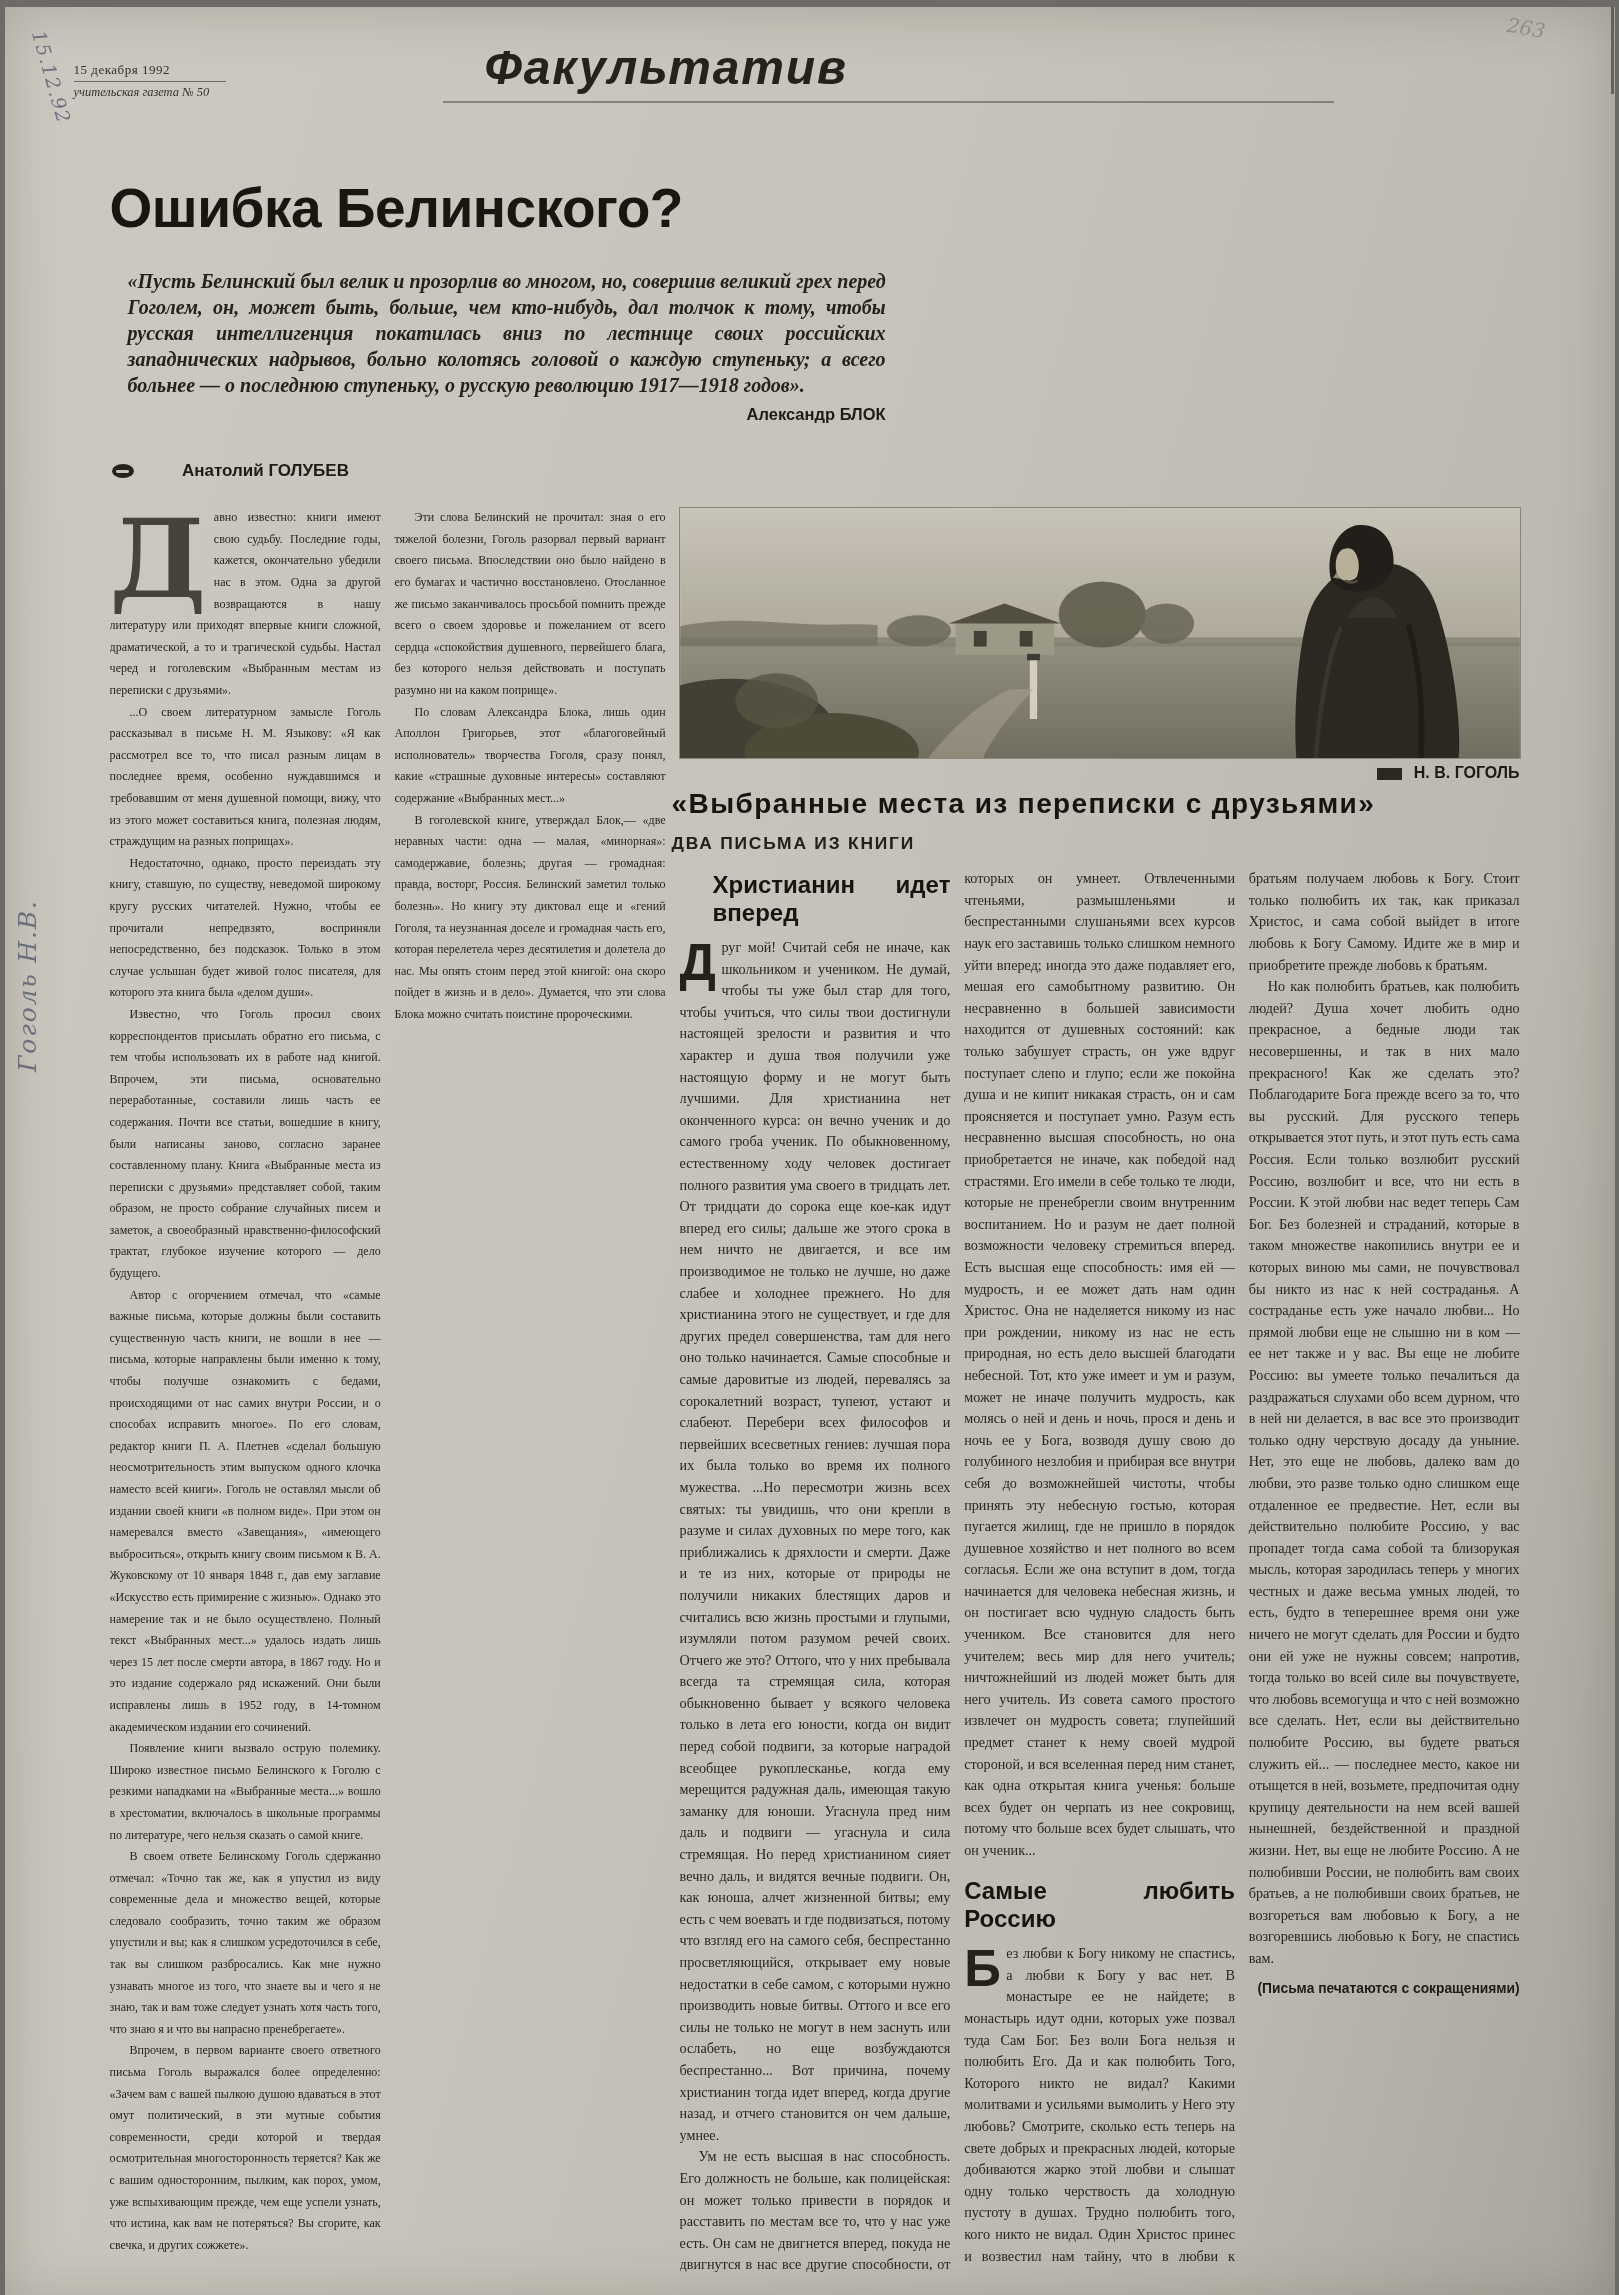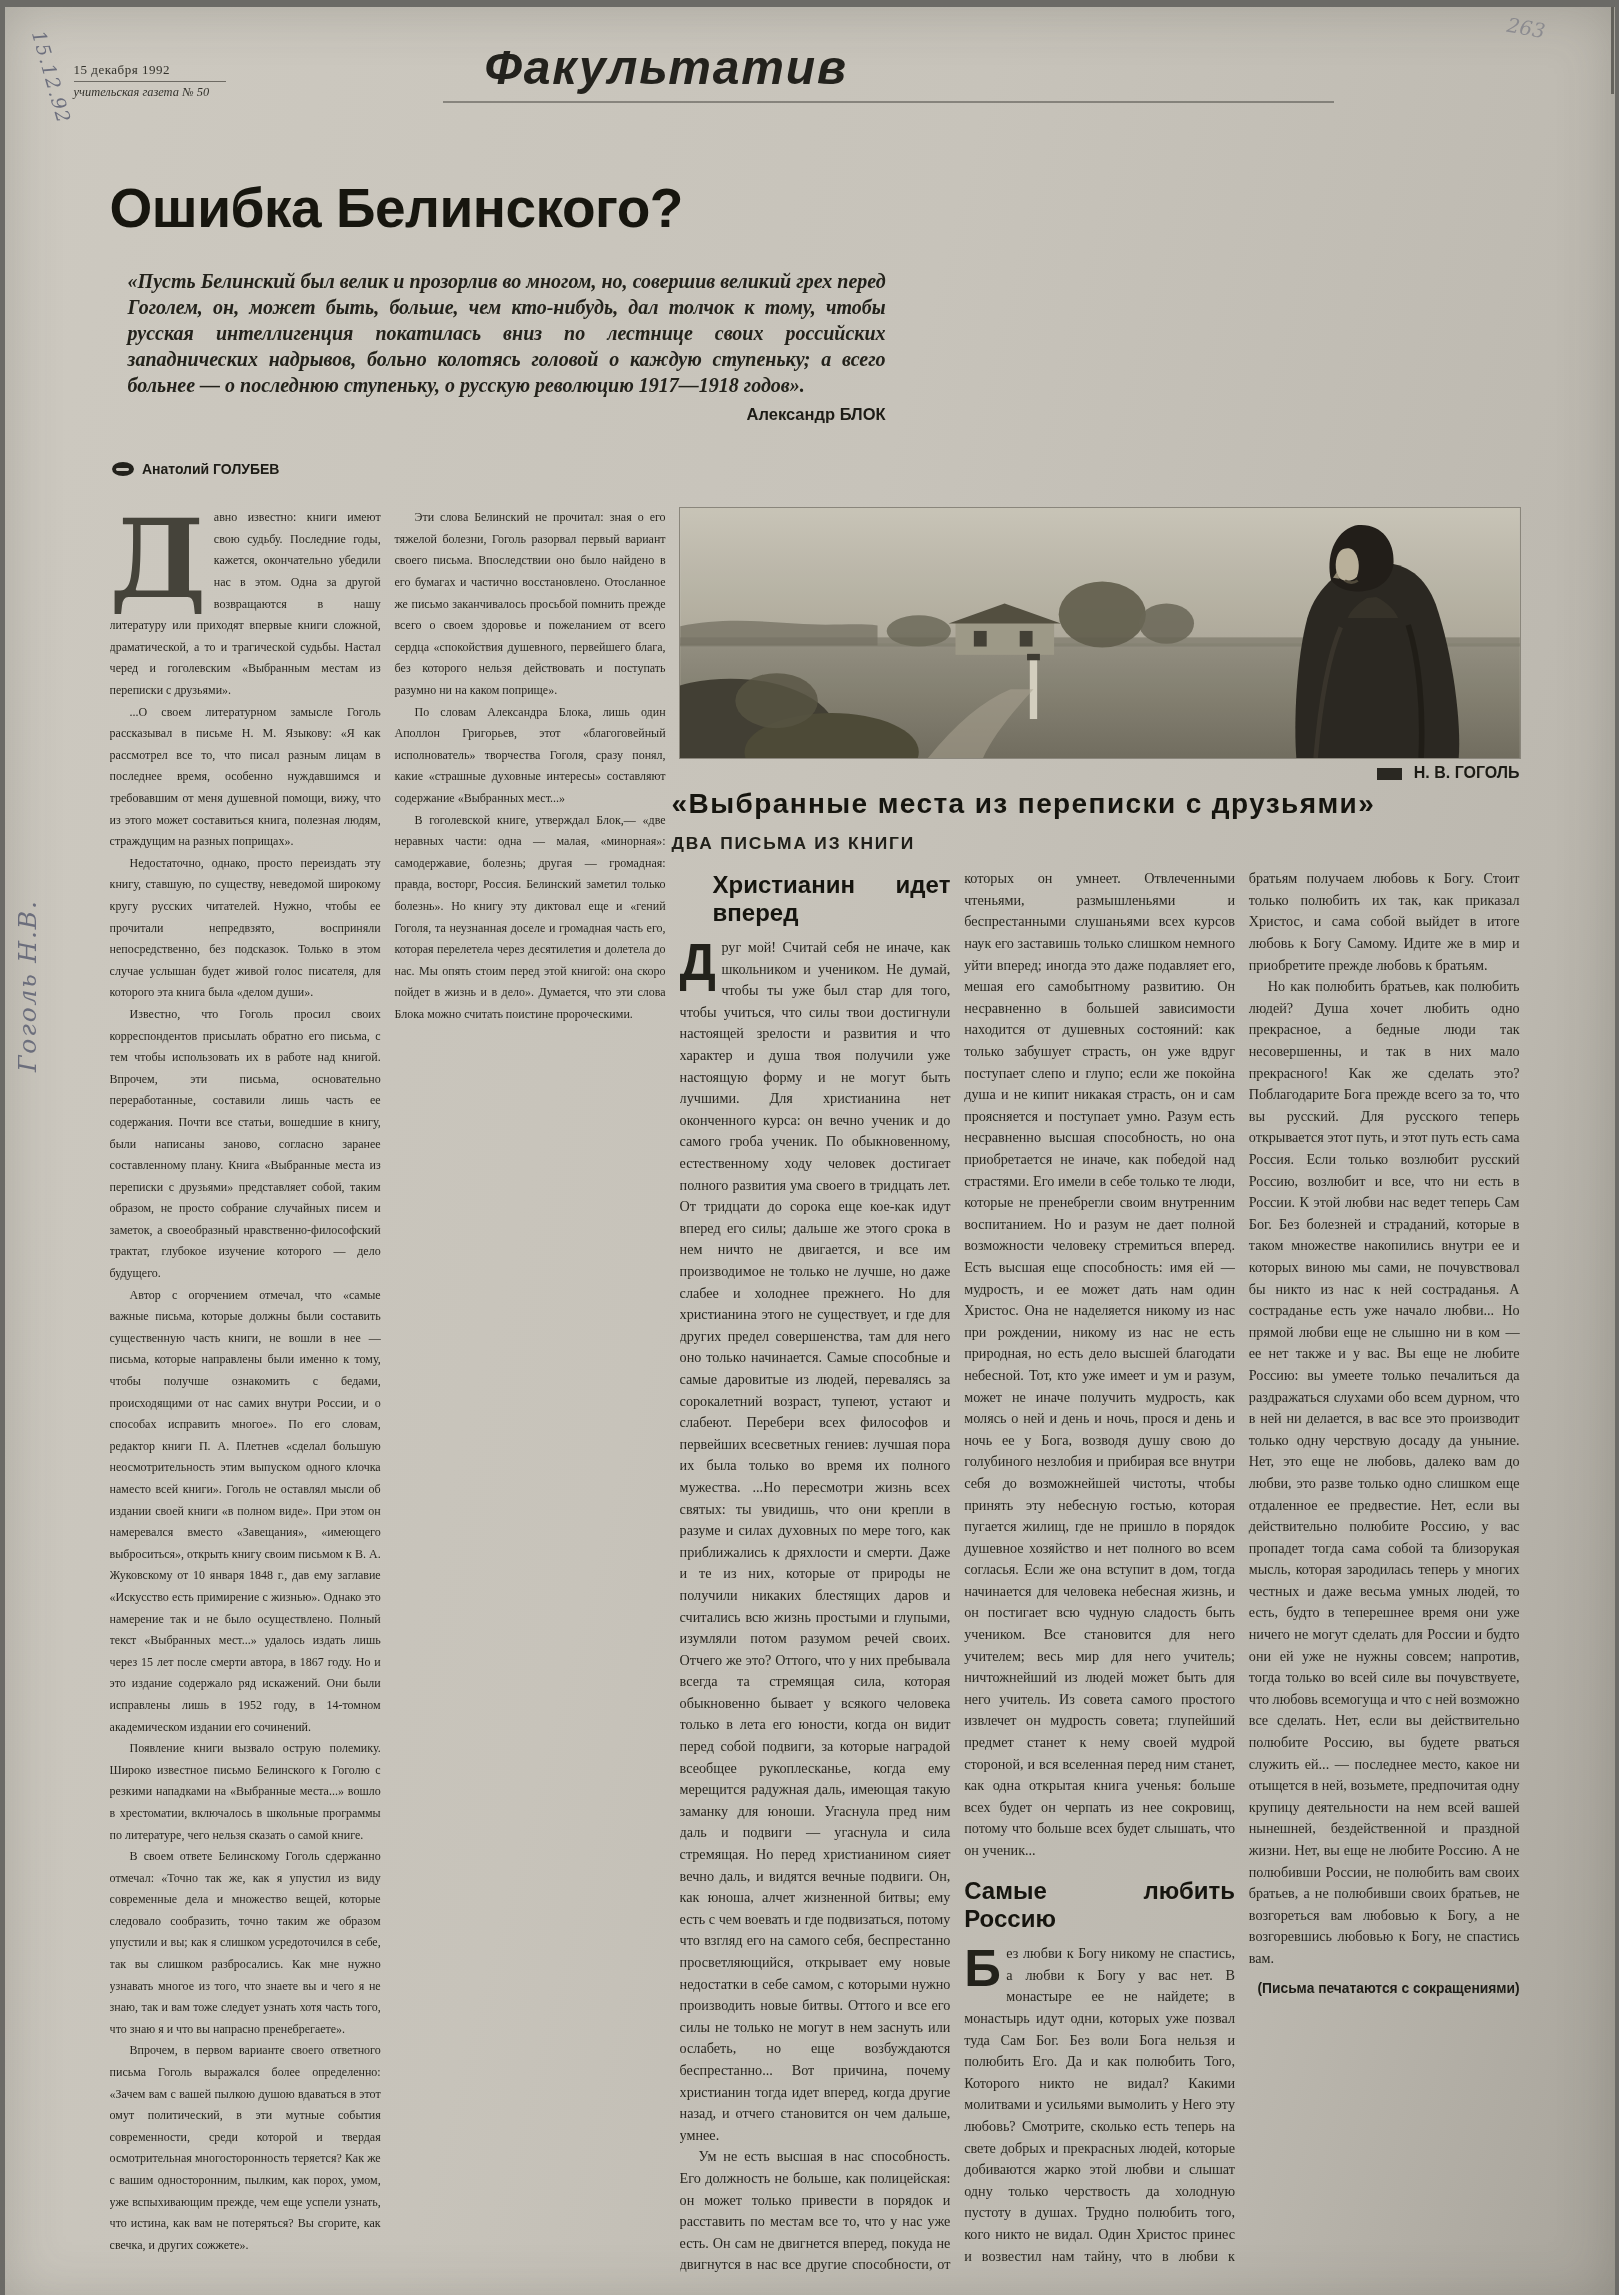--- a/index.html
+++ b/index.html
@@ -42,21 +42,21 @@
     margin:0;font-family:"Liberation Serif", serif;font-weight:bold;font-style:italic;
     font-size:20px;line-height:26px;text-align:justify;color:#23221b;
   }
   .attribution{
     margin-top:6.4px;text-align:right;
     font-family:"Liberation Sans", sans-serif;font-weight:bold;font-size:16.5px;color:#1d1c16;
   }
   .byline{position:absolute;left:107px;top:454px;display:flex;align-items:center;gap:8.3px;}
   .byline-icon{width:22px;height:13.8px;background:#23221c;border-radius:50%;position:relative;}
   .byline-icon::after{content:"";position:absolute;left:4.6px;top:5.5px;width:13px;height:2.8px;background:#c7c3ba;border-radius:1.4px;}
-  .byline-name{font-family:"Liberation Sans", sans-serif;font-weight:bold;font-size:14px;color:#1d1c16;}
+  .byline-name{font-family:"Liberation Sans", sans-serif;font-weight:bold;font-size:17px;color:#1d1c16;margin-left:40px;}
   
   .article-flow{
     position:absolute;left:105px;top:500px;width:556px;height:1781px;overflow:hidden;
     column-count:2;column-gap:13.8px;column-fill:auto;
     font-size:12px;line-height:21.6px;text-align:justify;color:#27251e;
   }
   .article-flow p{margin:0;text-indent:20px;}
   .article-flow p.dc-big{text-indent:0;}
   .article-flow p.dc-big::first-letter{
     float:left;font-family:"DejaVu Serif", serif;font-weight:bold;

